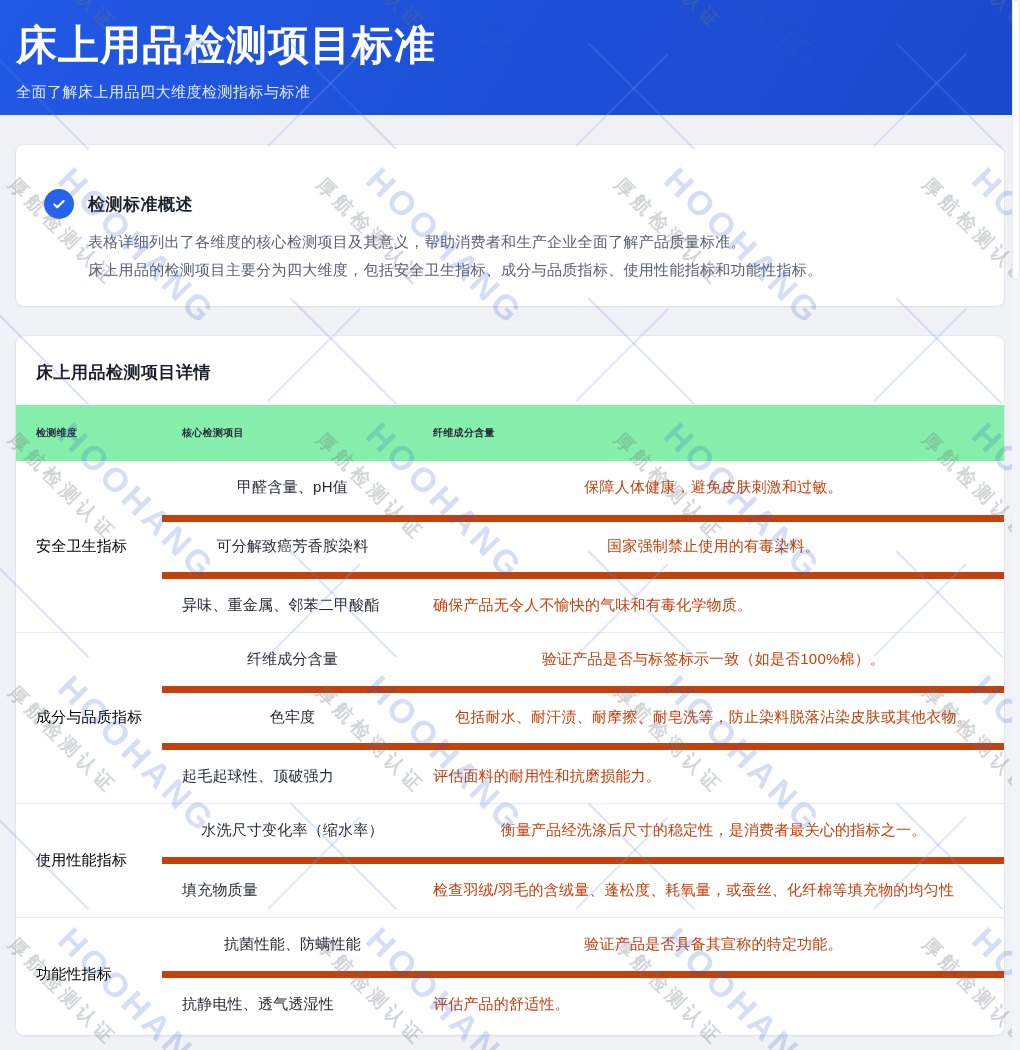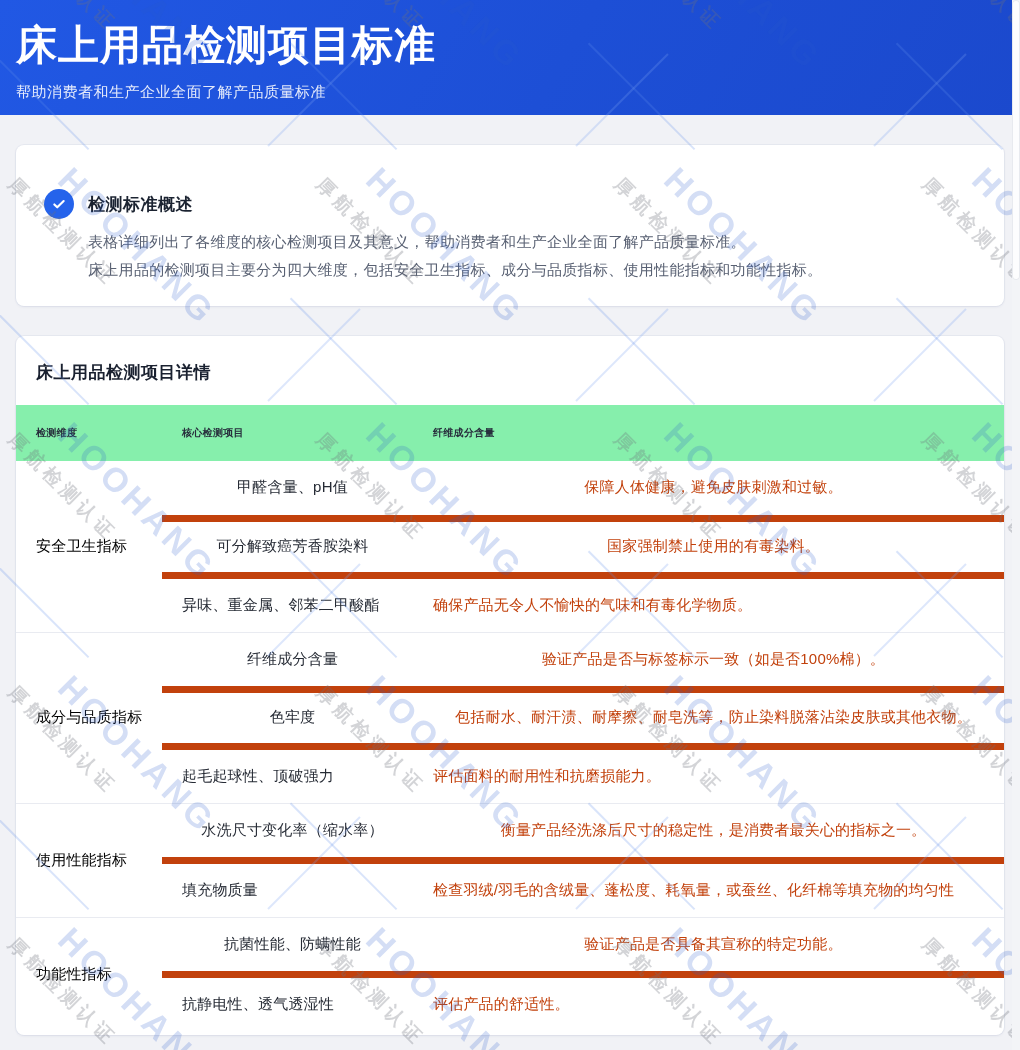--- a/index.html
+++ b/index.html
@@ -143,21 +143,21 @@
     box-shadow:inset 0 0 0 1px #e8eaef;
   }
 </style>
 </head>
 <body>
 
 <div class="page">
 
   <header class="hero">
     <h1 class="hero-title">床上用品检测项目标准</h1>
-    <p class="hero-subtitle">帮助消费者和生产企业全面了解产品质量标准</p>
+    <p class="hero-subtitle">全面了解床上用品四大维度检测指标与标准</p>
   </header>
 
   <main>
 
     <section class="card overview">
       <div class="ov-head">
         <span class="check-circle">
           <svg viewBox="0 0 24 24">
               <path d="M5 12.6l4.4 4.4L19 7.6" fill="none" stroke="#ffffff" stroke-width="3.2" stroke-linecap="round" stroke-linejoin="round"></path>
             </svg>

